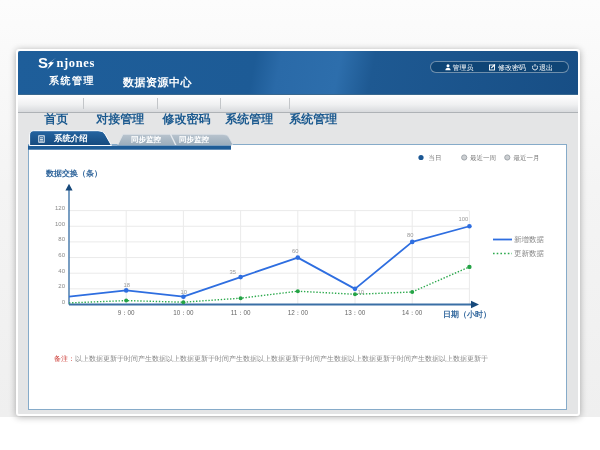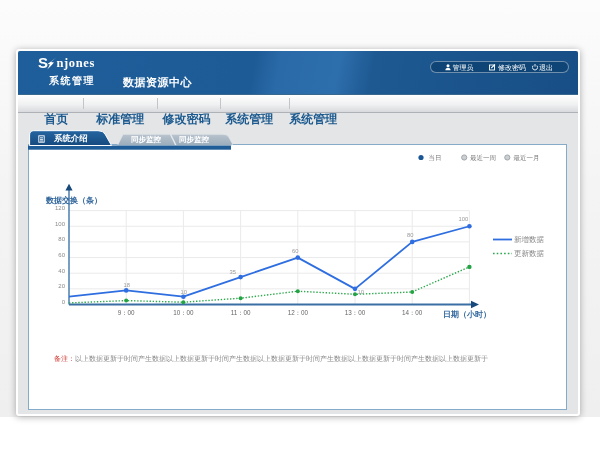--- a/index.html
+++ b/index.html
@@ -25,21 +25,21 @@
   .pill svg{position:absolute;top:2.2px;}
   
   .nav{position:absolute;left:0;top:43px;width:560px;height:19px;
        background:linear-gradient(180deg,#ffffff 0%,#f0f1f2 55%,#d8dadd 100%);
        border-top:1px solid #39688f;border-bottom:1px solid #aeb2b6;box-sizing:border-box;}
   .nav b{position:absolute;top:0;font-size:12px;color:#1c5a8f;transform:translateX(-50%);white-space:nowrap;margin-top:16px;}
   .nav i{position:absolute;top:3px;width:1px;height:11px;background:#c3c6c9;}
   
   .panel{position:absolute;left:10px;top:93px;width:539px;height:266px;
        background:#fff;border:1px solid #86abc9;box-sizing:border-box;}
-  .axlabel{position:absolute;left:28px;top:116.5px;font-size:8px;font-weight:bold;color:#31669c;margin-top:27px;}
+  .axlabel{position:absolute;left:28px;top:116.5px;font-size:8px;font-weight:bold;color:#31669c;}
   .note{position:absolute;left:36px;top:302.5px;font-size:7px;color:#8a8a8a;white-space:nowrap;}
   .note b{color:#cc3a34;font-weight:normal;}
   .tabsvg{position:absolute;left:8px;top:77px;}
   .chartsvg{position:absolute;left:10px;top:93px;}
 </style>
 </head>
 <body>
 <div class="backdrop"></div>
 <div class="card">
   <div class="hdr">
@@ -65,21 +65,21 @@
       <span style="left:67px">修改密码</span>
       <svg style="left:100.5px" width="6" height="6.5" viewBox="0 0 6 6.5">
           <path d="M1.1 1.6 A2.6 2.6 0 1 0 4.9 1.6" fill="none" stroke="#fff" stroke-width="0.9"></path>
           <path d="M3 0 L3 2.6" stroke="#fff" stroke-width="0.9"></path>
         </svg>
       <span style="left:108px">退出</span>
     </div>
   </div>
   <div class="nav">
     <b style="left:38.3px">首页</b>
-    <b style="left:102.2px">标准管理</b>
+    <b style="left:102.2px">对接管理</b>
     <b style="left:168.4px">修改密码</b>
     <b style="left:231.2px">系统管理</b>
     <b style="left:295.3px">系统管理</b>
     <i style="left:65.3px"></i>
       <i style="left:139px"></i>
       <i style="left:201.7px"></i>
       <i style="left:271.2px"></i>
   </div>
 
   <div class="panel"></div>

